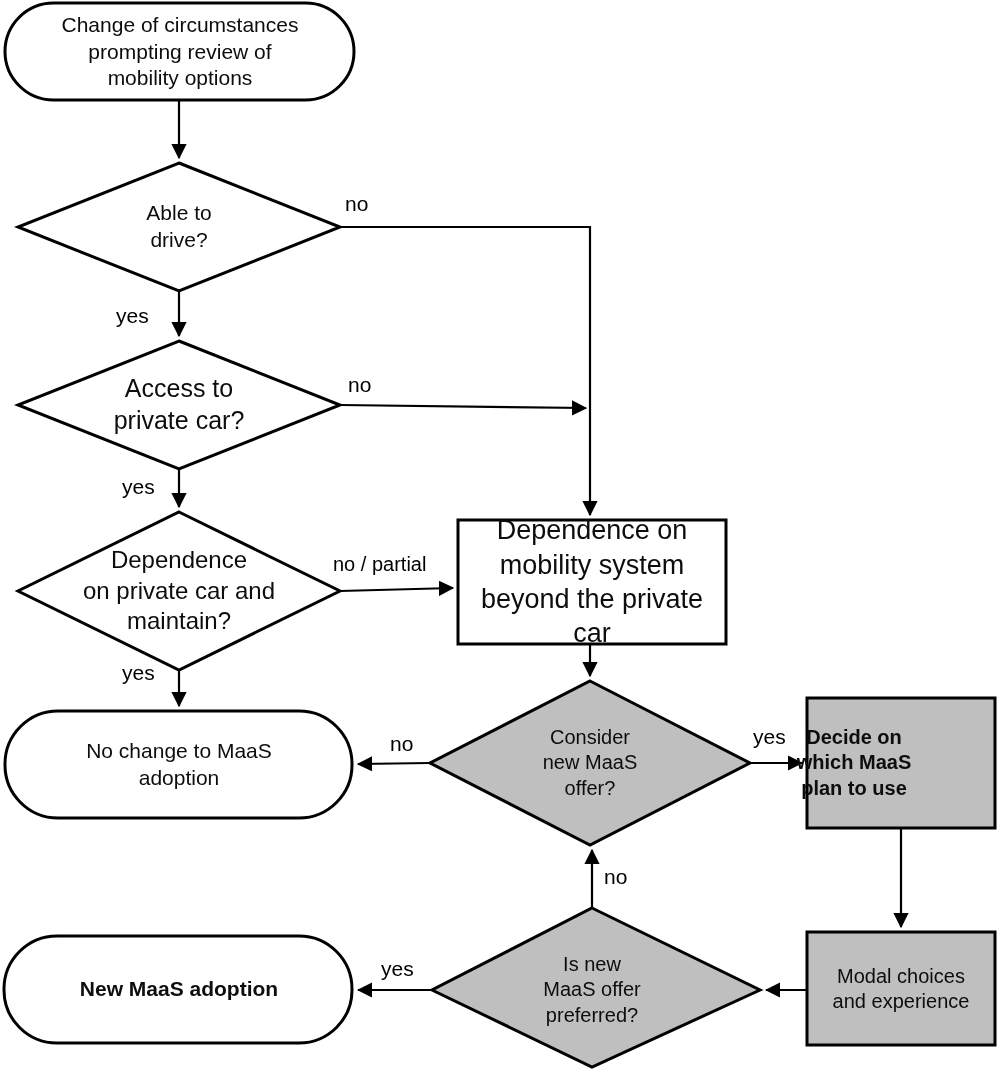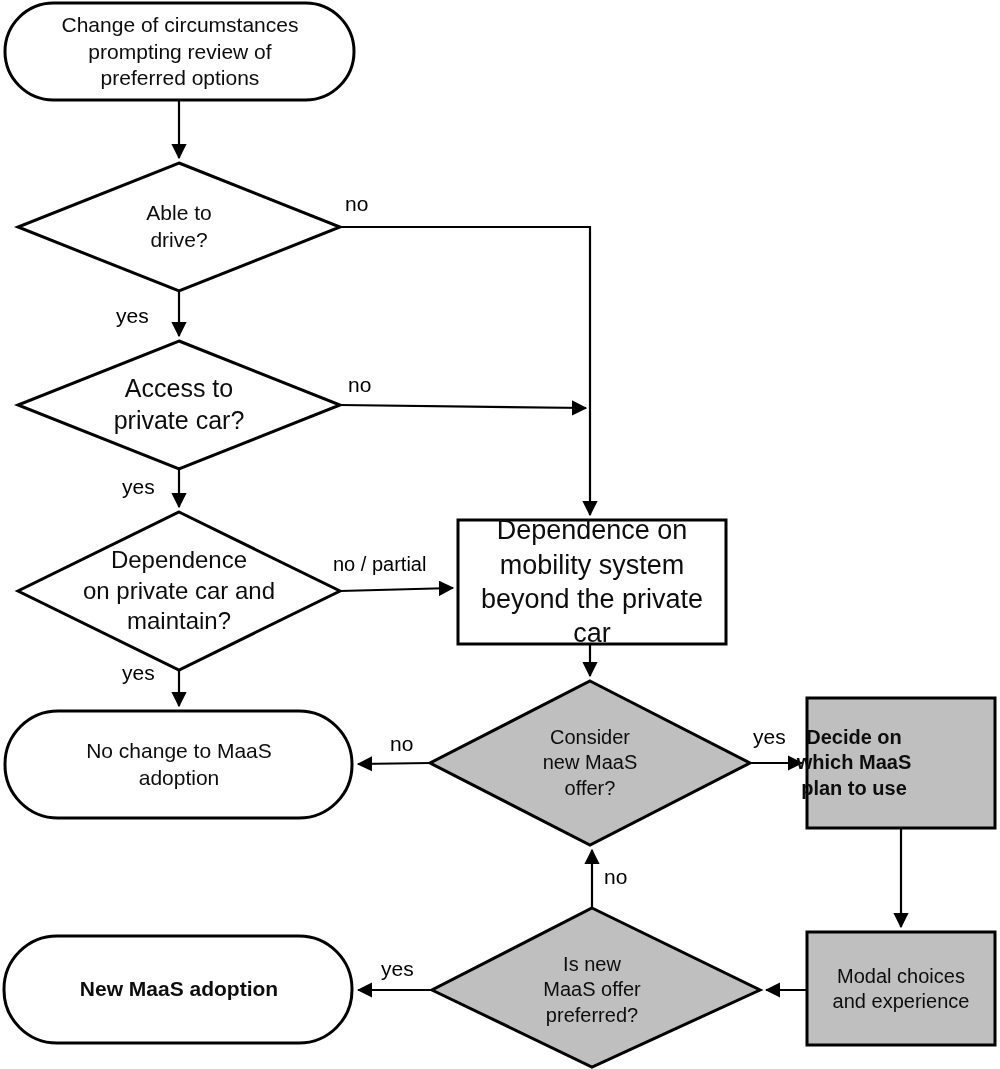--- a/index.html
+++ b/index.html
@@ -103,21 +103,21 @@
 
     <path d="M 807 990 L 766 990" stroke="#000000" stroke-width="2.2" fill="none" marker-end="url(#arrow)"></path>
 
     <path d="M 432 990 L 358 990" stroke="#000000" stroke-width="2.2" fill="none" marker-end="url(#arrow)"></path>
 
     <path d="M 592 908 L 592 850" stroke="#000000" stroke-width="2.2" fill="none" marker-end="url(#arrow)"></path>
   </svg>
 
   <div class="node-label" style="left:20px; top:8px; width:320px; height:88px; font-size:21px;">Change of circumstances
 prompting review of
-preferred options</div>
+mobility options</div>
 
   <div class="node-label" style="left:79px; top:191px; width:200px; height:72px; font-size:21px;">Able to
 drive?</div>
 
   <div class="node-label" style="left:69px; top:369px; width:220px; height:72px; font-size:25px;">Access  to
 private car?</div>
 
   <div class="node-label" style="left:39px; top:544px; width:280px; height:94px; font-size:24px;">Dependence
 on private car and
 maintain?</div>

